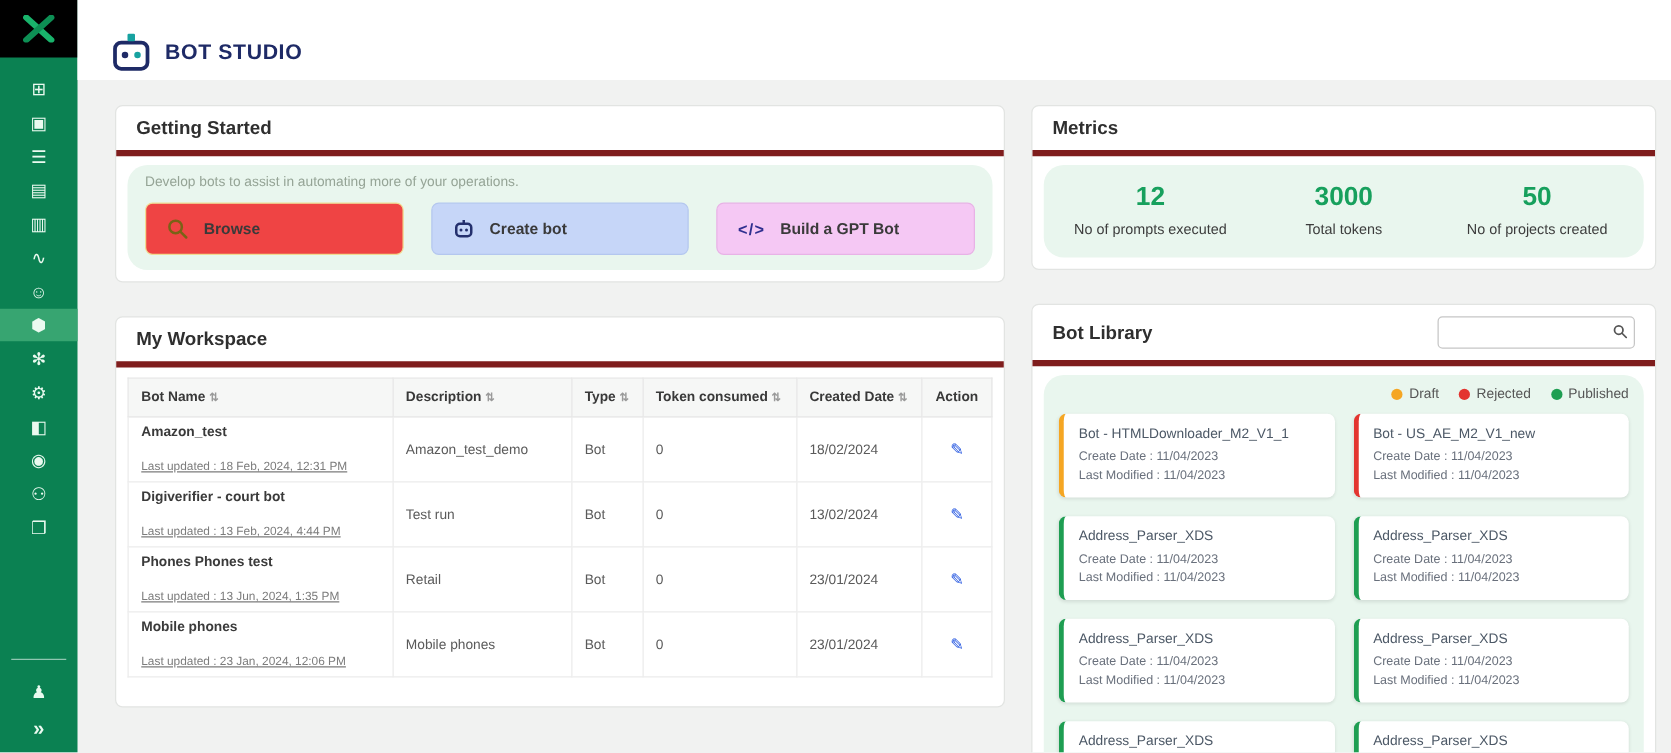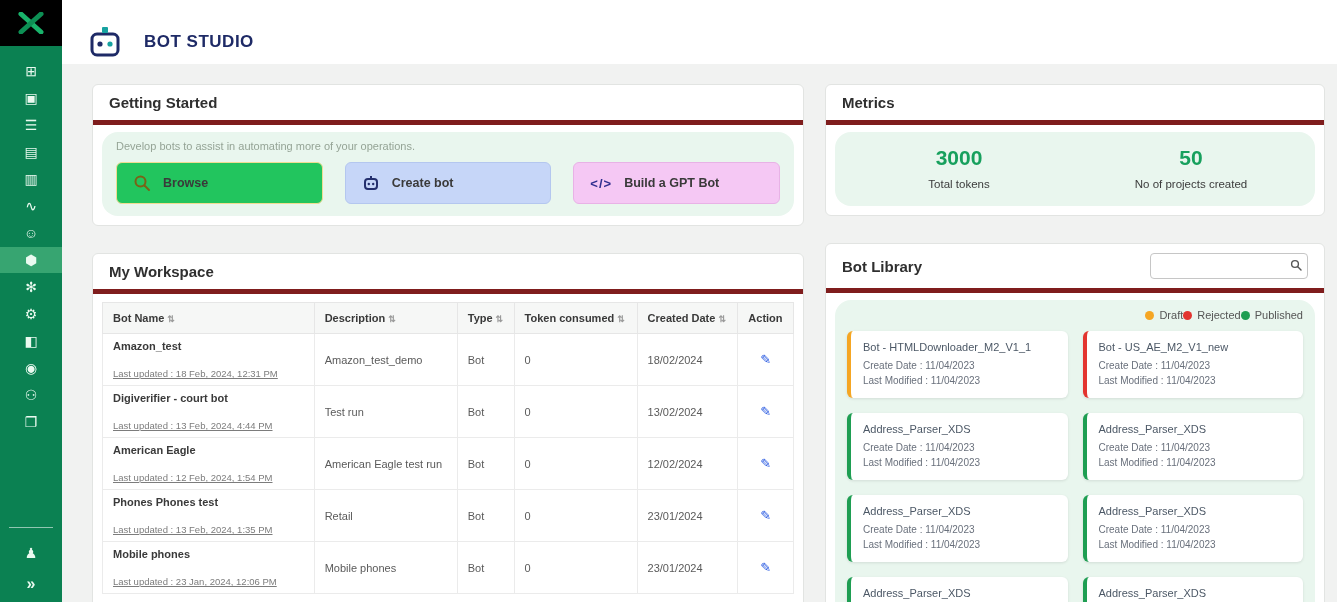--- a/index.html
+++ b/index.html
@@ -16,37 +16,37 @@
   .nav { display: flex; flex-direction: column; padding-top: 12px; }
   .nav-item { height: 26px; display: flex; align-items: center; justify-content: center; color: #eafaf0; font-size: 14px; cursor: pointer; margin-bottom: 1px; }
   .nav-item.active { background: #37A571; }
   .sidebar-bottom { margin-top: auto; display: flex; flex-direction: column; }
   .side-divider { height: 1px; background: rgba(255,255,255,0.55); margin: 0 9px 12px; }
   .collapse-item { height: 34px; font-size: 16px; font-weight: 700; }
 
   
   .main { flex: 1; display: flex; flex-direction: column; min-width: 0; }
   .topbar { height: 64px; background: #fff; display: flex; align-items: center; padding-left: 26px; flex-shrink: 0; }
-  .brand { display: flex; align-items: center; gap: 22px; margin-top: 20px; }
+  .brand { display: flex; align-items: center; gap: 10px; margin-top: 20px; }
   .brand-text { font-size: 17px; font-weight: 700; color: #1E2A66; letter-spacing: 0.5px; }
 
   .content { flex: 1; display: flex; gap: 21px; padding: 20px 12px 0 30px; align-items: flex-start; overflow: hidden; }
   .col-left { width: 712px; flex-shrink: 0; display: flex; flex-direction: column; gap: 27px; }
   .col-right { flex: 1; min-width: 0; display: flex; flex-direction: column; gap: 27px; }
 
   .card { background: #fff; border: 1px solid #e2e4e2; border-radius: 6px; }
   .card-header { padding: 9px 16px; font-size: 15px; font-weight: 700; color: #2f2f2f; border-bottom: 5px solid #7f1d1d; display: flex; align-items: center; justify-content: space-between; }
   .green-body { margin: 7px 9px 9px; background: #e9f6ee; border-radius: 16px; }
 
   
   .gs-body { padding: 8px 14px 12px; }
   .gs-desc { font-size: 11px; color: #95a496; margin-bottom: 10px; }
   .gs-buttons { display: flex; gap: 22px; }
   .gs-btn { flex: 1; height: 42px; border-radius: 6px; display: flex; align-items: center; gap: 12px; padding: 0 16px; font-size: 12.5px; font-weight: 700; color: #3a3a3a; border: 1px solid transparent; cursor: pointer; font-family: inherit; }
-  .gs-btn.browse { background: #22c55e; border-color: #f0dc92; }
+  .gs-btn.browse { background: #ef4444; border-color: #f0dc92; }
   .gs-btn.create { background: #C6D6F8; border-color: #b4c7ef; }
   .gs-btn.gpt { background: #F5C8F4; border-color: #e8b2e6; }
   .code-glyph { color: #2f2f8f; font-weight: 700; font-size: 13px; letter-spacing: 1px; }
 
   
   .metrics-body { display: flex; padding: 14px 8px 16px; text-align: center; }
   .metric { flex: 1; }
   .metric-value { font-size: 21px; font-weight: 700; color: #17A05D; }
   .metric-label { font-size: 11.5px; color: #3c3c3c; margin-top: 8px; }
 
@@ -61,21 +61,21 @@
   .action-cell { text-align: center; }
   .pencil { color: #2456e0; font-size: 13px; cursor: pointer; }
 
   .pagination { display: flex; align-items: center; justify-content: center; gap: 18px; padding: 11px 0 12px; font-size: 12px; color: #8a8a8a; }
 
   
   .search-box { position: relative; width: 158px; height: 26px; }
   .search-box input { width: 100%; height: 100%; border: 1px solid #c6c6c6; border-radius: 4px; padding: 0 24px 0 8px; font-size: 11px; font-family: inherit; background: #fff; }
   .search-mag { position: absolute; right: 6px; top: 6px; }
   .library-body { padding: 9px 12px 14px; }
-  .legend { display: flex; justify-content: flex-end; font-size: 11px; color: #555; align-items: center; margin-bottom: 10px; }
+  .legend { display: flex; justify-content: flex-end; gap: 16px; font-size: 11px; color: #555; align-items: center; margin-bottom: 10px; }
   .legend-item { display: flex; align-items: center; cursor: default; }
   .legend-dot { width: 9px; height: 9px; border-radius: 50%; display: inline-block; margin-right: 5px; }
   .dot-draft { background: #F5A623; }
   .dot-rejected { background: #E3342F; }
   .dot-published { background: #1E9E52; }
   .lib-grid { display: grid; grid-template-columns: 1fr 1fr; gap: 15px; }
   .lib-card { background: #fff; border-radius: 6px; border-left: 4px solid #ccc; padding: 10px 12px 12px; box-shadow: 0 1px 3px rgba(0,0,0,0.10); cursor: pointer; }
   .lib-card[data-status="draft"] { border-left-color: #F5A623; }
   .lib-card[data-status="rejected"] { border-left-color: #E3342F; }
   .lib-card[data-status="published"] { border-left-color: #1E9E52; }
@@ -230,33 +230,22 @@
                     <div class="bot-updated">Last updated : 13 Feb, 2024, 4:44 PM</div>
                   </td>
                 <td>Test run</td>
                 <td>Bot</td>
                 <td>0</td>
                 <td>13/02/2024</td>
                 <td class="action-cell"><span class="pencil">✎</span></td>
               </tr>
               <tr>
                 <td>
-                    <div class="bot-name">American Eagle</div>
-                    <div class="bot-updated">Last updated : 12 Feb, 2024, 1:54 PM</div>
-                  </td>
-                <td>American Eagle test run</td>
-                <td>Bot</td>
-                <td>0</td>
-                <td>12/02/2024</td>
-                <td class="action-cell"><span class="pencil">✎</span></td>
-              </tr>
-              <tr>
-                <td>
                     <div class="bot-name">Phones Phones test</div>
-                    <div class="bot-updated">Last updated : 13 Feb, 2024, 1:35 PM</div>
+                    <div class="bot-updated">Last updated : 13 Jun, 2024, 1:35 PM</div>
                   </td>
                 <td>Retail</td>
                 <td>Bot</td>
                 <td>0</td>
                 <td>23/01/2024</td>
                 <td class="action-cell"><span class="pencil">✎</span></td>
               </tr>
               <tr>
                 <td>
                     <div class="bot-name">Mobile phones</div>
@@ -283,20 +272,24 @@
       </div>
     </div>
 
     <div class="col-right">
 
       <div class="card">
         <div class="card-header">
           <span>Metrics</span>
         </div>
         <div class="green-body metrics-body">
+          <div class="metric">
+            <div class="metric-value">12</div>
+            <div class="metric-label">No of prompts executed</div>
+          </div>
           <div class="metric">
             <div class="metric-value">3000</div>
             <div class="metric-label">Total tokens</div>
           </div>
           <div class="metric">
             <div class="metric-value">50</div>
             <div class="metric-label">No of projects created</div>
           </div>
         </div>
       </div>

